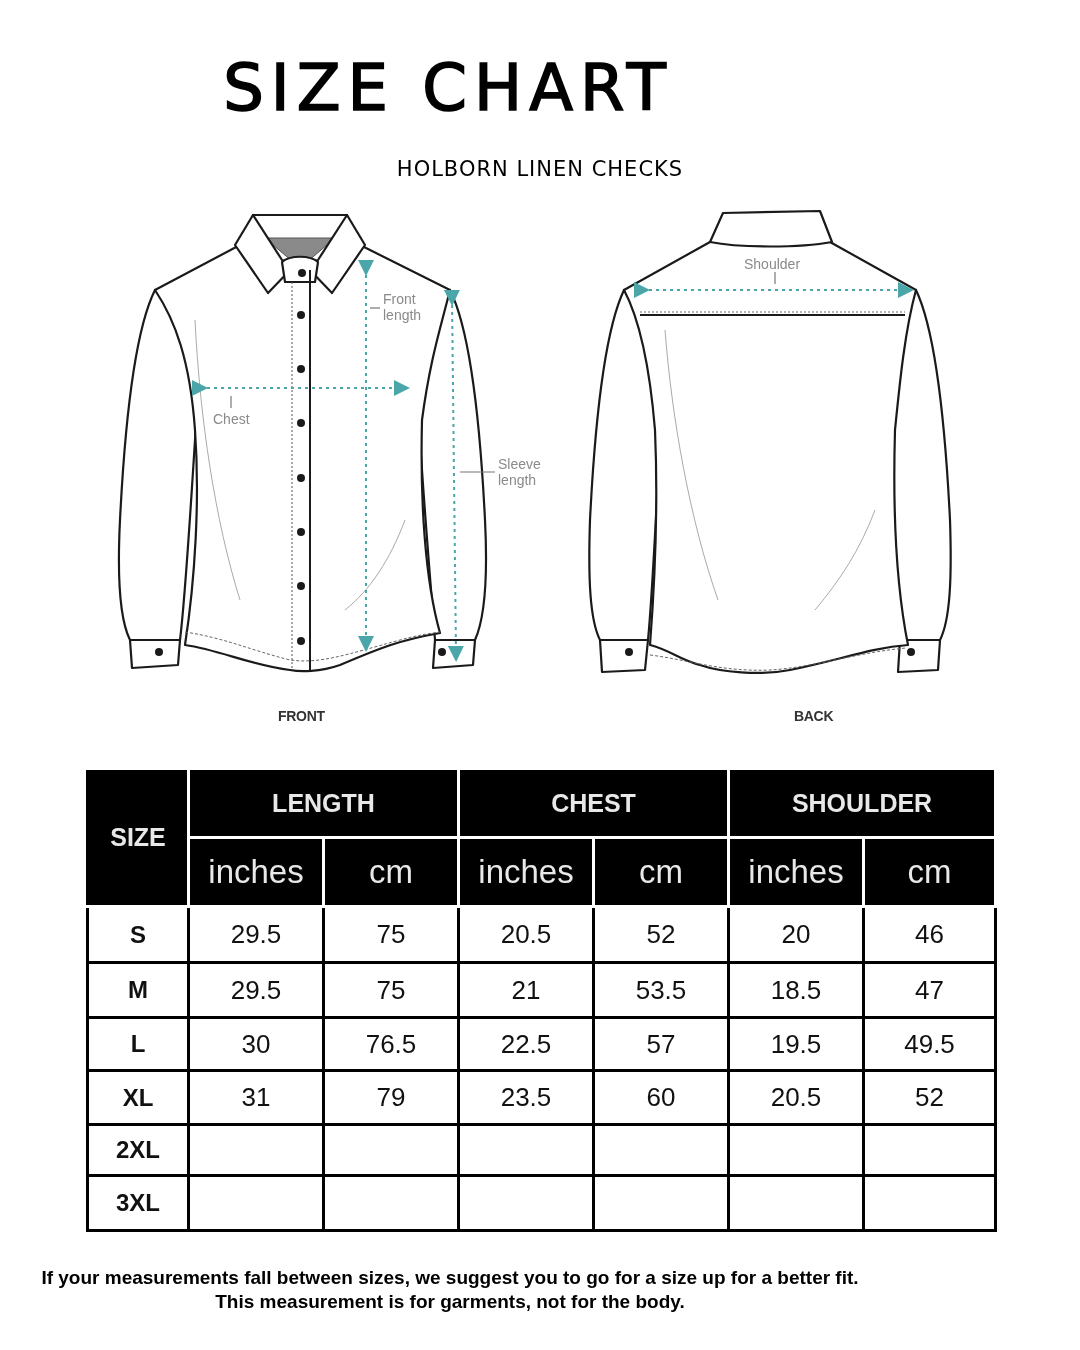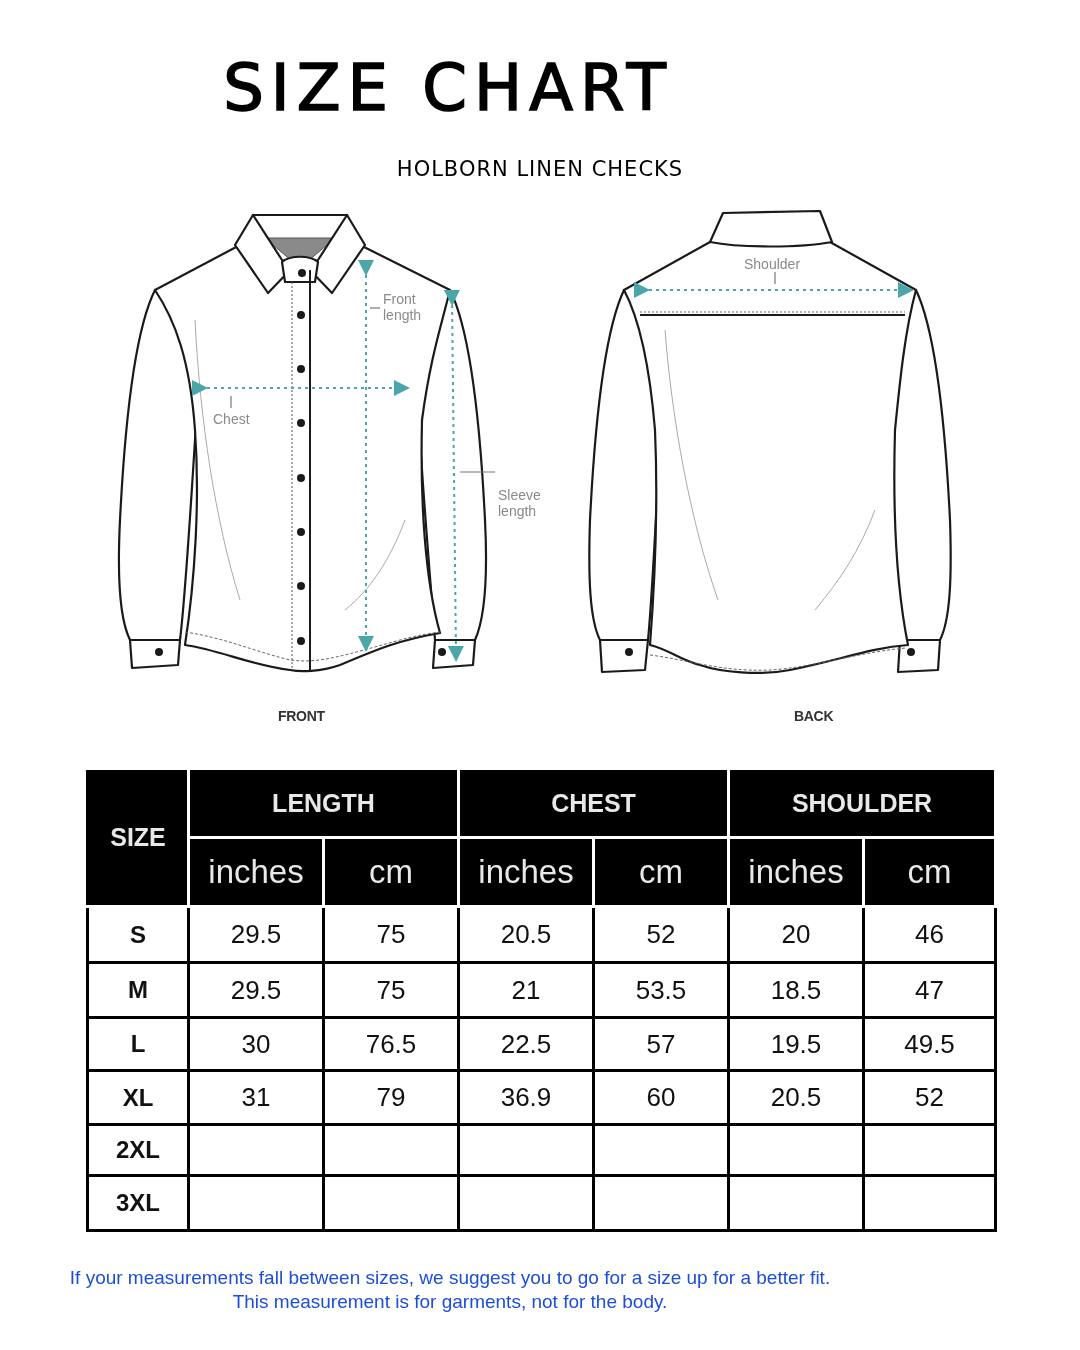--- a/index.html
+++ b/index.html
@@ -24,21 +24,21 @@
   table.chart th { background: #000; color: #e8e8e8; border: 3px solid #fff; padding: 0;
                    text-align: center; }
   table.chart th.grp { height: 66px; font-size: 25px; font-weight: 700; }
   table.chart th.size-h { font-size: 25px; font-weight: 700; border-left-color: #000; }
   table.chart th.unit { height: 66px; font-size: 33px; font-weight: 400; }
   table.chart thead tr:first-child th { border-top-color: #fff; }
   table.chart td { border: 3px solid #000; height: 48px; padding: 0; text-align: center;
                    font-size: 26px; color: #111; }
   table.chart td.size { font-weight: 700; font-size: 24px; }
   .note { position: absolute; top: 1266px; left: 0; width: 900px; text-align: center;
-          font-family: "Liberation Sans", sans-serif; font-size: 19px; line-height: 24px; color: #1d4ed8; }
+          font-family: "Liberation Sans", sans-serif; font-size: 19px; line-height: 24px; color: #000000; font-weight: bold; }
 </style>
 </head>
 <body>
 
 <div class="title">SIZE CHART</div>
 <div class="subtitle">HOLBORN LINEN CHECKS</div>
 
 <div class="illus">
   <svg width="1080" height="540" viewBox="0 200 1080 540">
     <defs>
@@ -121,21 +121,21 @@
     </g>
     <line x1="642" y1="290" x2="906" y2="290" stroke="#4aa6a8" stroke-width="2" stroke-dasharray="3,4" marker-start="url(#arr)" marker-end="url(#arr)"></line>
     <line x1="775" y1="272" x2="775" y2="284" stroke="#777" stroke-width="1.2"></line>
   </svg>
 
   <div class="anno" style="left:383px; top:91px;">
     <div>Front</div>
     <div>length</div>
   </div>
   <div class="anno" style="left:213px; top:211px;">Chest</div>
-  <div class="anno" style="left:498px; top:256px;margin-top:31px;">
+  <div class="anno" style="left:498px; top:256px;">
     <div>Sleeve</div>
     <div>length</div>
   </div>
   <div class="anno" style="left:744px; top:56px;">Shoulder</div>
 
   <div class="view-label" style="left:278px; top:508px;">FRONT</div>
   <div class="view-label" style="left:794px; top:508px;">BACK</div>
 </div>
 
 <table class="chart">
@@ -189,21 +189,21 @@
       <td>76.5</td>
       <td>22.5</td>
       <td>57</td>
       <td>19.5</td>
       <td>49.5</td>
     </tr>
     <tr style="height:54px">
       <td class="size">XL</td>
       <td>31</td>
       <td>79</td>
-      <td>36.9</td>
+      <td>23.5</td>
       <td>60</td>
       <td>20.5</td>
       <td>52</td>
     </tr>
     <tr style="height:50px">
       <td class="size">2XL</td>
       <td></td>
       <td></td>
       <td></td>
       <td></td>

